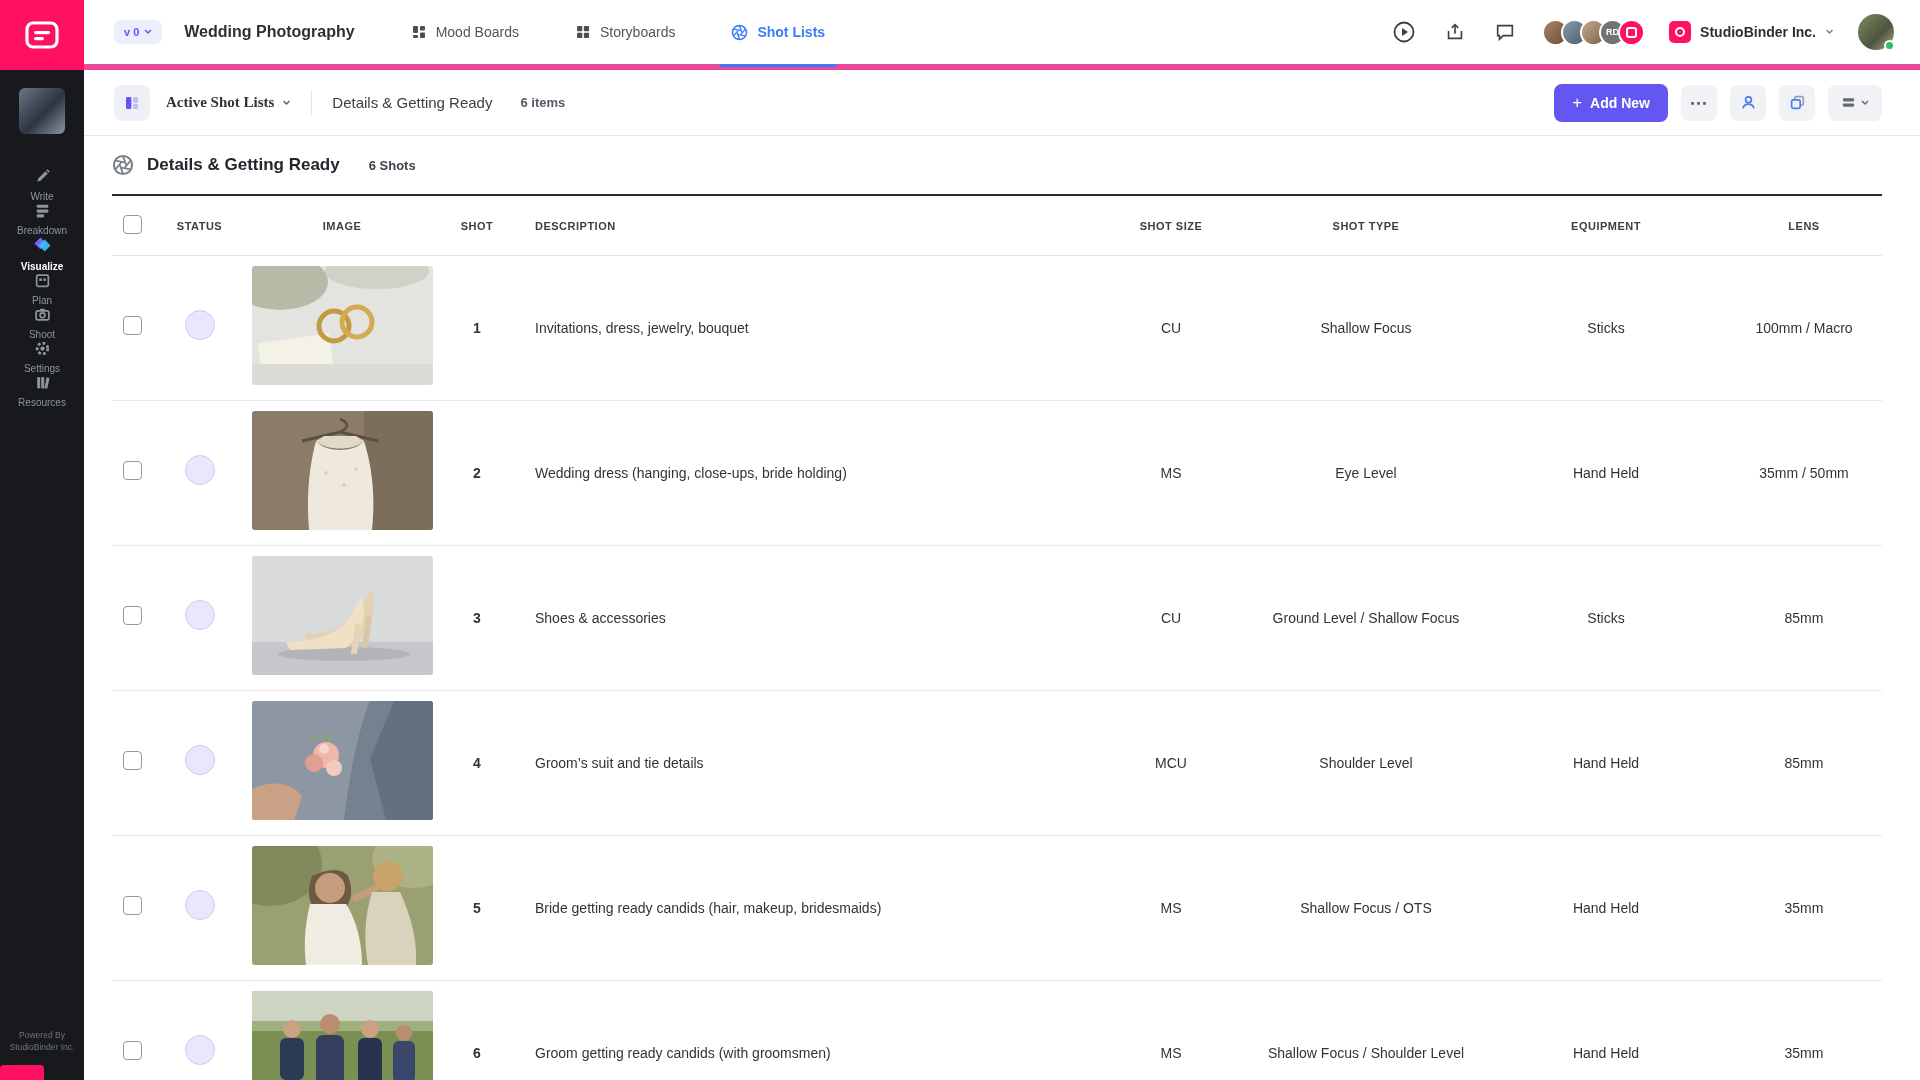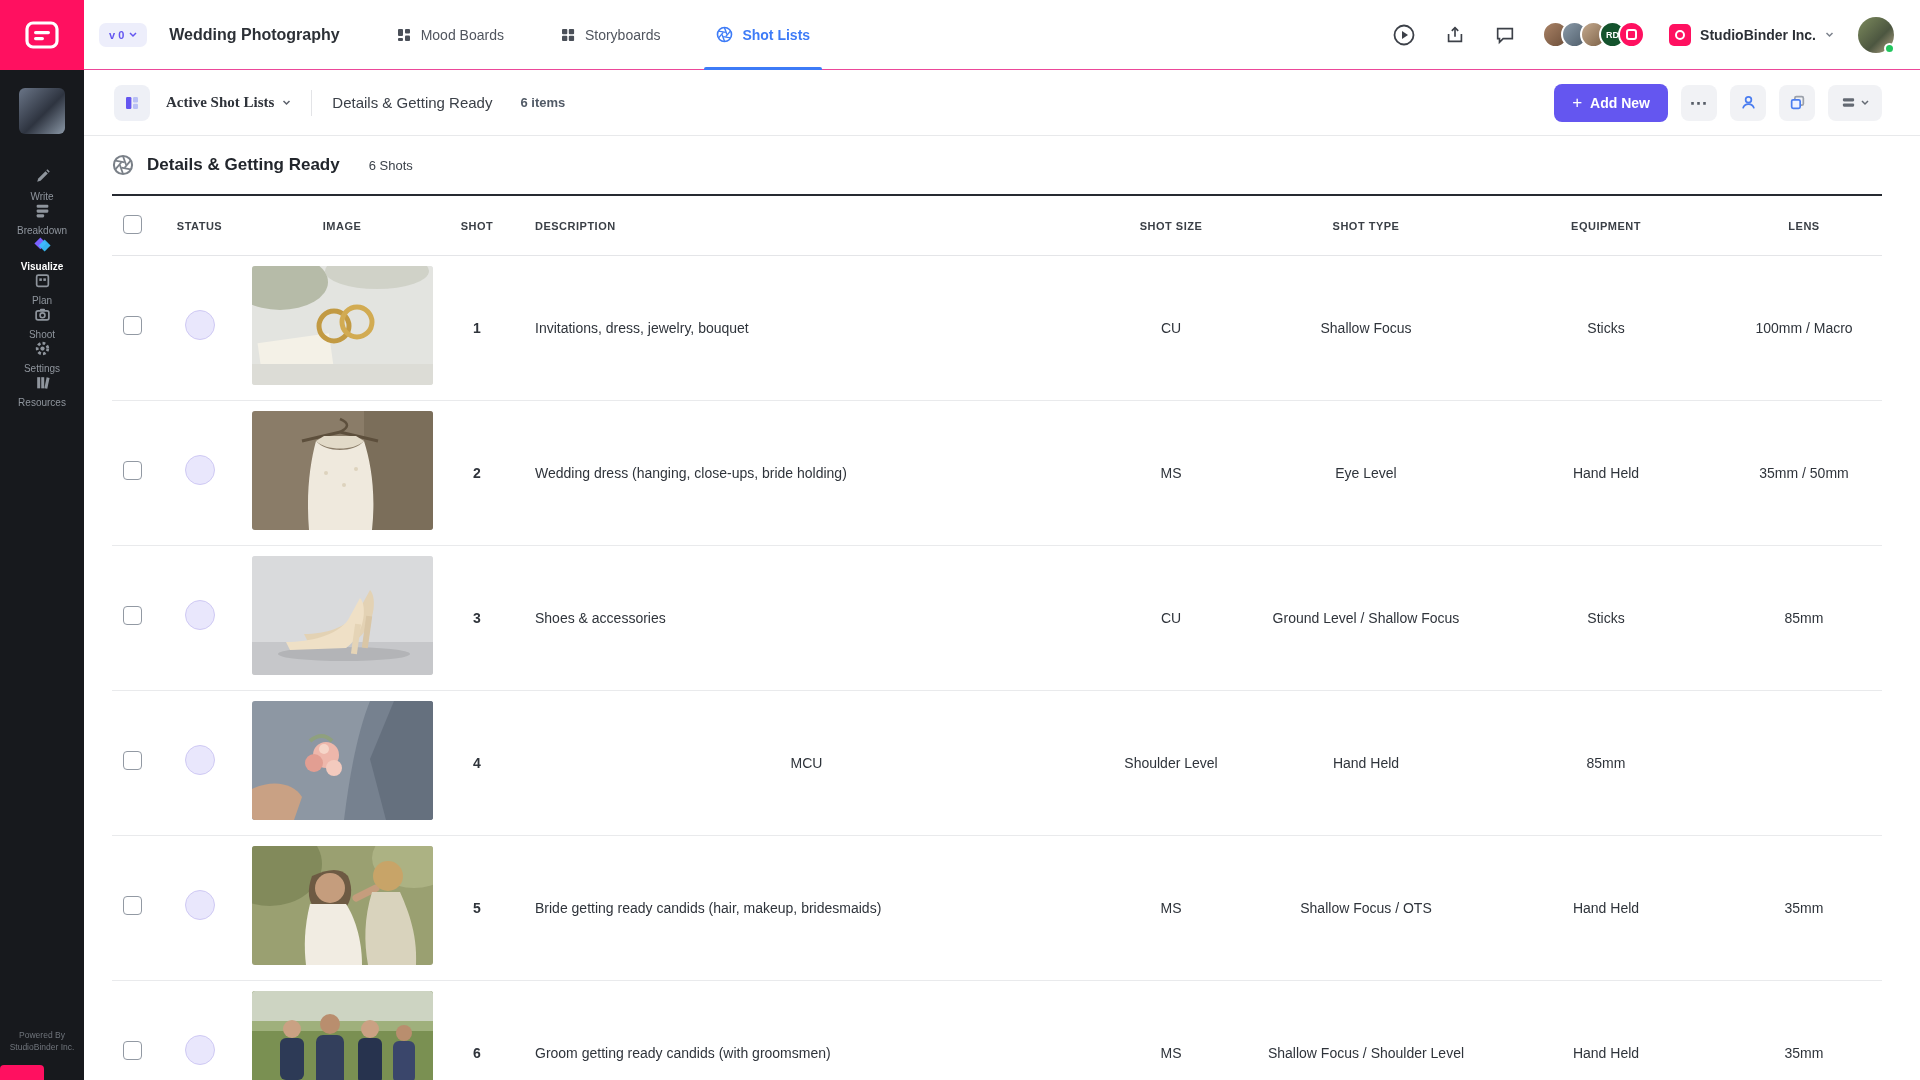--- a/index.html
+++ b/index.html
@@ -17,37 +17,37 @@
   .nav { display:flex; flex-direction:column; align-items:center; margin-top:34px; }
   .nav-item { display:flex; flex-direction:column; align-items:center; gap:6px; cursor:pointer; width:84px; }
   .nav-item .lbl { font-size:10px; color:#8f959d; }
   .nav-item.active .lbl { color:#ffffff; font-weight:bold; }
   .sb-footer { position:absolute; bottom:26px; width:84px; text-align:center; font-size:8.5px; line-height:1.4; color:#6f747b; }
   .sb-chat { position:absolute; bottom:0; left:0; width:44px; height:15px; background:var(--brand); border-radius:4px 4px 0 0; }
 
   .main { flex:1; display:flex; flex-direction:column; min-width:0; }
 
   
-  .topbar { height:70px; border-bottom:1px solid #ec4899; display:flex; align-items:center; padding:0 26px 0 15px; position:relative; }
+  .topbar { height:70px; border-bottom:6px solid #ec4899; display:flex; align-items:center; padding:0 26px 0 30px; position:relative; }
   .vchip { display:flex; align-items:center; gap:5px; background:#edeefb; color:var(--purple); font-size:11px; font-weight:bold; padding:6px 10px; border-radius:7px; cursor:pointer; }
   .proj-title { font-size:16px; font-weight:bold; color:#2c3036; margin-left:22px; }
   .tabs { display:flex; align-items:stretch; height:70px; margin-left:56px; gap:56px; }
   .tab { display:flex; align-items:center; gap:9px; font-size:14px; color:#50555e; cursor:pointer; position:relative;justify-content:flex-end; }
   .tab.active { color:var(--blue); font-weight:bold; }
   .tab.active .tab-underline { position:absolute; left:-12px; right:-12px; bottom:0; height:3px; background:var(--blue); border-radius:2px 2px 0 0; }
   .topbar-right { margin-left:auto; display:flex; align-items:center; gap:24px; }
   .icon-btn { background:none; border:none; cursor:pointer; display:flex; align-items:center; justify-content:center; padding:2px; }
   .avatar-stack { display:flex; align-items:center; }
   .mini-av { width:27px; height:27px; border-radius:50%; border:2px solid #fff; margin-left:-8px;
     display:flex; align-items:center; justify-content:center; font-size:9px; font-weight:bold; color:#fff; }
   .mini-av:first-child { margin-left:0; }
   .av1 { background:linear-gradient(135deg,#a98266,#6d4f3a); }
   .av2 { background:linear-gradient(135deg,#8a9aa8,#4f5d6a); }
   .av3 { background:linear-gradient(135deg,#c4a98d,#7d6248); }
-  .av-rd { background:#14532d; }
+  .av-rd { background:#737373; }
   .av-logo { background:var(--brand); }
   .av-logo .ring { width:11px; height:11px; border:2.5px solid #fff; border-radius:3px; }
   .workspace { display:flex; align-items:center; gap:9px; cursor:pointer; }
   .ws-logo { width:22px; height:22px; border-radius:5px; background:var(--brand); display:flex; align-items:center; justify-content:center; }
   .ws-logo .ring { width:10px; height:10px; border:2.5px solid #fff; border-radius:50%; }
   .ws-name { font-size:14px; font-weight:bold; color:#2c3036; }
   .user-av { position:relative; width:36px; height:36px; border-radius:50%; cursor:pointer;
     background:linear-gradient(135deg,#7d8b5d,#4c5640 60%,#b7a98a); }
   .user-av .dot { position:absolute; right:-1px; bottom:-1px; width:11px; height:11px; border-radius:50%; background:#22c55e; border:2px solid #fff; }
 
@@ -62,21 +62,21 @@
   .toolbar-right { margin-left:auto; display:flex; align-items:center; gap:13px; }
   .add-new { height:38px; border:none; border-radius:8px; background:var(--purple); color:#fff; font-size:14px; font-weight:bold; padding:0 18px; display:flex; align-items:center; gap:8px; cursor:pointer; font-family:inherit; }
   .add-new .plus { font-size:17px; font-weight:normal; line-height:1; }
   .more-dots { font-size:18px; letter-spacing:1px; color:#565c66; font-weight:bold; }
   .density-btn { width:54px; gap:5px; }
 
   
   .content { padding:0 38px 0 28px; flex:1; overflow:hidden; }
   .sheet-header { height:60px; display:flex; align-items:center; gap:13px; border-bottom:2px solid #262a31; }
   .sheet-title { font-size:17px; font-weight:bold; color:#22262c; }
-  .sheet-count { font-size:13px; font-weight:normal; color:#3c424a; margin-left:16px; }
+  .sheet-count { font-size:13px; font-weight:bold; color:#3c424a; margin-left:16px; }
 
   .grid-row { display:grid; grid-template-columns:40px 95px 190px 80px 1fr 150px 240px 240px 156px; align-items:center; }
   .grid-head { height:60px; border-bottom:1px solid #e4e5e8; }
   .col-label { font-size:11px; font-weight:bold; letter-spacing:.5px; color:#3a3f46; text-align:center; }
   .col-label.left { text-align:left; padding-left:18px; }
 
   .row { height:145px; border-bottom:1px solid #e9eaec; }
   .cell { text-align:center; font-size:14px; color:#2f343b; line-height:1.45; }
   .cell.c-desc { text-align:left; padding-left:18px; padding-right:24px; cursor:text; }
   .cell.c-shot { font-weight:bold; }
@@ -408,20 +408,21 @@
                   <path d="M118 0 L181 0 L181 119 L92 119 C98 70 106 30 118 0 Z" fill="#76818f"></path>
                   <path d="M142 0 L118 58 L134 119 L181 119 L181 0 Z" fill="#65707e"></path>
                   <path d="M0 88 C20 78 42 82 50 96 L42 119 L0 119 Z" fill="#c9a184"></path>
                   <path d="M58 40 q12 -10 22 0" stroke="#8fa07e" stroke-width="4" fill="none"></path>
                   <circle cx="74" cy="54" r="13" fill="#eeb7ab"></circle>
                   <circle cx="62" cy="62" r="9" fill="#e29e92"></circle>
                   <circle cx="82" cy="67" r="8" fill="#f3cabe"></circle>
                   <circle cx="72" cy="48" r="5" fill="#f6d6c9"></circle>
                 </svg></span></div>
     <div class="cell c-shot">4</div>
+    <div class="cell c-desc">Groom’s suit and tie details</div>
     <div class="cell c-size">MCU</div>
     <div class="cell c-type">Shoulder Level</div>
     <div class="cell c-equip">Hand Held</div>
     <div class="cell c-lens">85mm</div>
   </div>
 
   <div class="grid-row row">
     <div class="cell"><span class="checkbox"></span></div>
     <div class="cell"><span class="status-circle"></span></div>
     <div class="cell"><span class="thumb"><svg viewBox="0 0 181 119">

